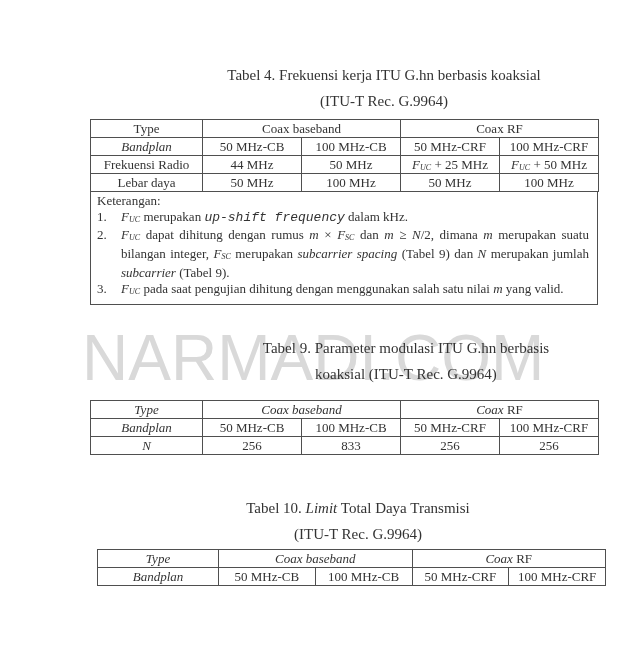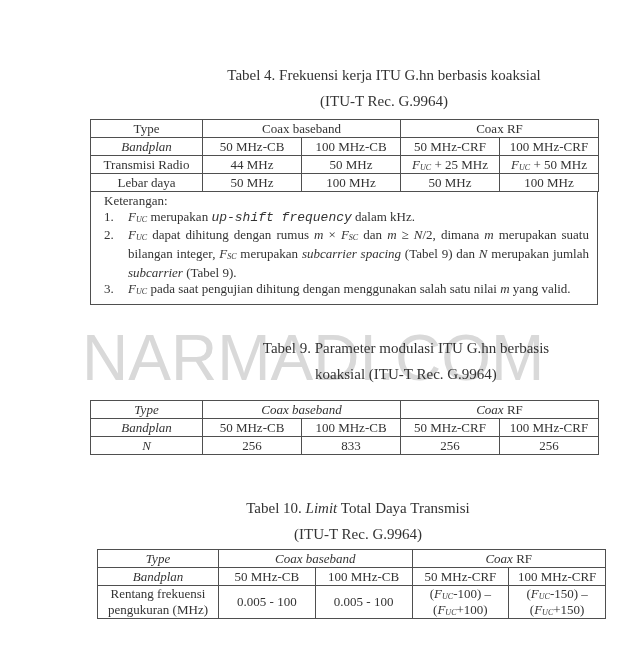--- a/index.html
+++ b/index.html
@@ -48,21 +48,21 @@
   .t8 col.cd, .t9 col.cd { width:99px; }
   .t10 col.c0 { width:121px; }
   .t10 col.cd { width:96.75px; }
   .t8 { margin-top:5px; }
   .t9 { margin-top:13px; }
   .t10 { margin-top:2px; }
 
   .note-box {
     margin-left:90px; width:508px; box-sizing:border-box;
     border:1px solid #4f4f4f; border-top:none;
-    padding:1px 8px 4px 13px;
+    padding:1px 8px 4px 6px;
     font-size:13px; line-height:15.5px; color:#333333;
   }
   .note-title { font-size:13px; }
   .note-item { display:flex; }
   .note-num { flex:none; width:24px; }
   .note-text { flex:1; text-align:justify; }
 
   sub { font-size:0.62em; vertical-align:-0.18em; letter-spacing:0; }
 </style>
 </head>
@@ -94,21 +94,21 @@
             <td colspan="2">Coax RF</td>
           </tr>
           <tr>
             <td><span style="font-style: italic;">Bandplan</span></td>
             <td>50 MHz-CB</td>
             <td>100 MHz-CB</td>
             <td>50 MHz-CRF</td>
             <td>100 MHz-CRF</td>
           </tr>
           <tr>
-            <td>Transmisi Radio</td>
+            <td>Frekuensi Radio</td>
             <td>44 MHz</td>
             <td>50 MHz</td>
             <td><span style="font-style: italic;">F</span><sub style="font-style: italic;">UC</sub> + 25 MHz</td>
             <td><span style="font-style: italic;">F</span><sub style="font-style: italic;">UC</sub> + 50 MHz</td>
           </tr>
           <tr>
             <td>Lebar daya</td>
             <td>50 MHz</td>
             <td>100 MHz</td>
             <td>50 MHz</td>
@@ -190,25 +190,18 @@
             <td colspan="2"><span style="font-style: italic;">Coax baseband</span></td>
             <td colspan="2"><span style="font-style: italic;">Coax</span> RF</td>
           </tr>
           <tr>
             <td><span style="font-style: italic;">Bandplan</span></td>
             <td>50 MHz-CB</td>
             <td>100 MHz-CB</td>
             <td>50 MHz-CRF</td>
             <td>100 MHz-CRF</td>
           </tr>
-          <tr>
-            <td>Rentang frekuensi pengukuran (MHz)</td>
-            <td>0.005 - 100</td>
-            <td>0.005 - 100</td>
-            <td>(<span style="font-style: italic;">F</span><sub style="font-style: italic;">UC</sub>-100) –<br>(<span style="font-style: italic;">F</span><sub style="font-style: italic;">UC</sub>+100)</td>
-            <td>(<span style="font-style: italic;">F</span><sub style="font-style: italic;">UC</sub>-150) –<br>(<span style="font-style: italic;">F</span><sub style="font-style: italic;">UC</sub>+150)</td>
-          </tr>
         </tbody>
       </table>
     </section>
 
   </div>
 </div>
 
 </body></html>

